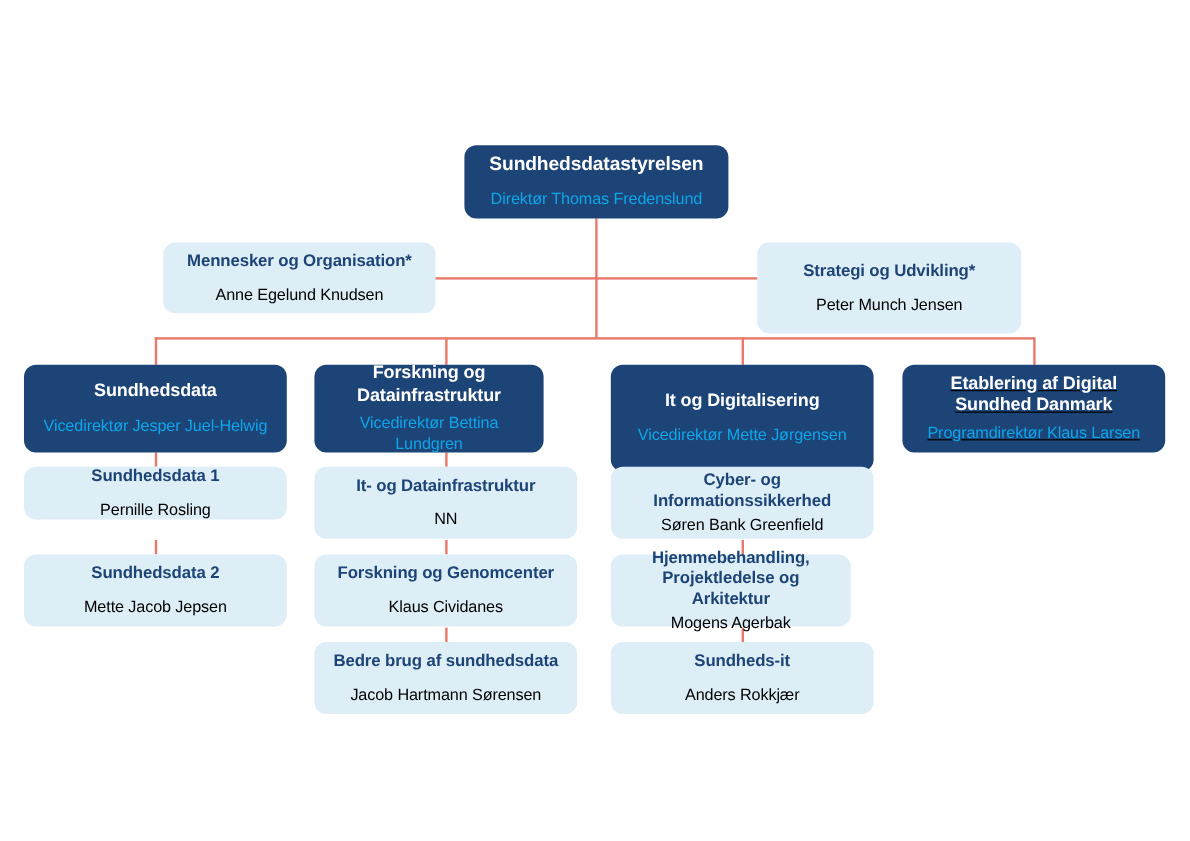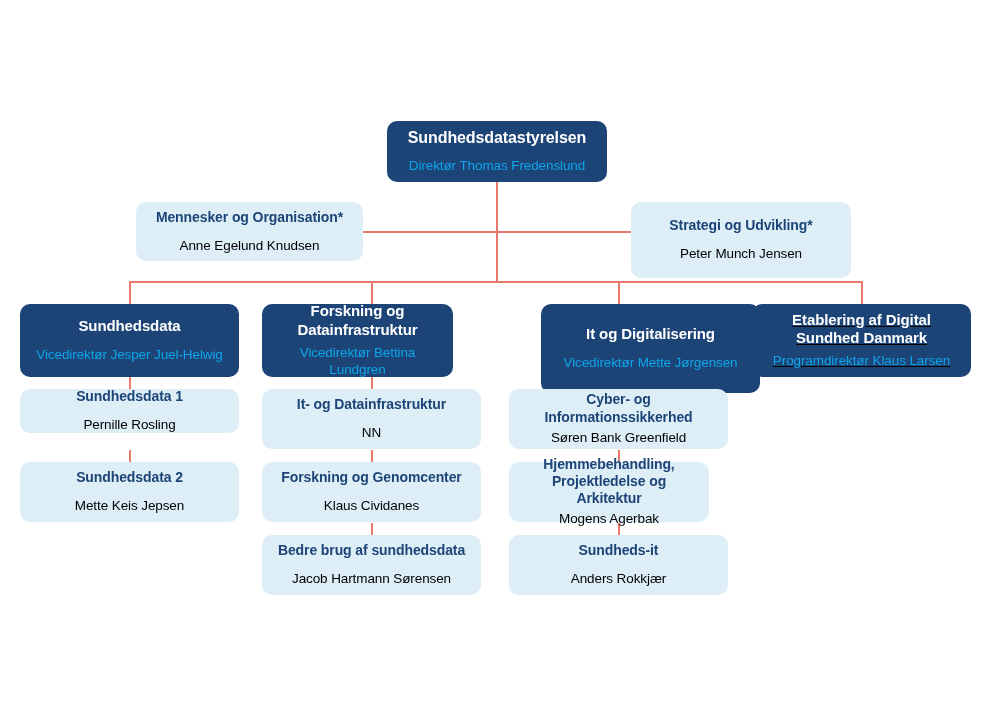--- a/index.html
+++ b/index.html
@@ -131,21 +131,21 @@
     <div class="person">Vicedirektør Jesper Juel-Helwig</div>
   </div>
 
   <div class="node light" style="left:20px; top:389px; width:219px; height:44px;">
     <div class="title">Sundhedsdata 1</div>
     <div class="person">Pernille Rosling</div>
   </div>
 
   <div class="node light" style="left:20px; top:462px; width:219px; height:60px;">
     <div class="title">Sundhedsdata 2</div>
-    <div class="person">Mette Keis Jepsen</div>
+    <div class="person">Mette Jacob Jepsen</div>
   </div>
 
   <div class="node dark tight" style="left:262px; top:304px; width:191px; height:73px;">
     <div class="title">
       <span>Forskning og</span><br>
       <span>Datainfrastruktur</span>
     </div>
     <div class="person">Vicedirektør Bettina Lundgren</div>
   </div>
 
@@ -157,21 +157,21 @@
   <div class="node light" style="left:262px; top:462px; width:219px; height:60px;">
     <div class="title">Forskning og Genomcenter</div>
     <div class="person">Klaus Cividanes</div>
   </div>
 
   <div class="node light" style="left:262px; top:535px; width:219px; height:60px;">
     <div class="title">Bedre brug af sundhedsdata</div>
     <div class="person">Jacob Hartmann Sørensen</div>
   </div>
 
-  <div class="node dark" style="left:509px; top:304px; width:219px; height:89px;margin-left:32px;">
+  <div class="node dark" style="left:509px; top:304px; width:219px; height:89px;">
     <div class="title">It og Digitalisering</div>
     <div class="person">Vicedirektør Mette Jørgensen</div>
   </div>
 
   <div class="node light tight" style="left:509px; top:389px; width:219px; height:60px;">
     <div class="title">
       <span>Cyber- og</span><br>
       <span>Informationssikkerhed</span>
     </div>
     <div class="person">Søren Bank Greenfield</div>

